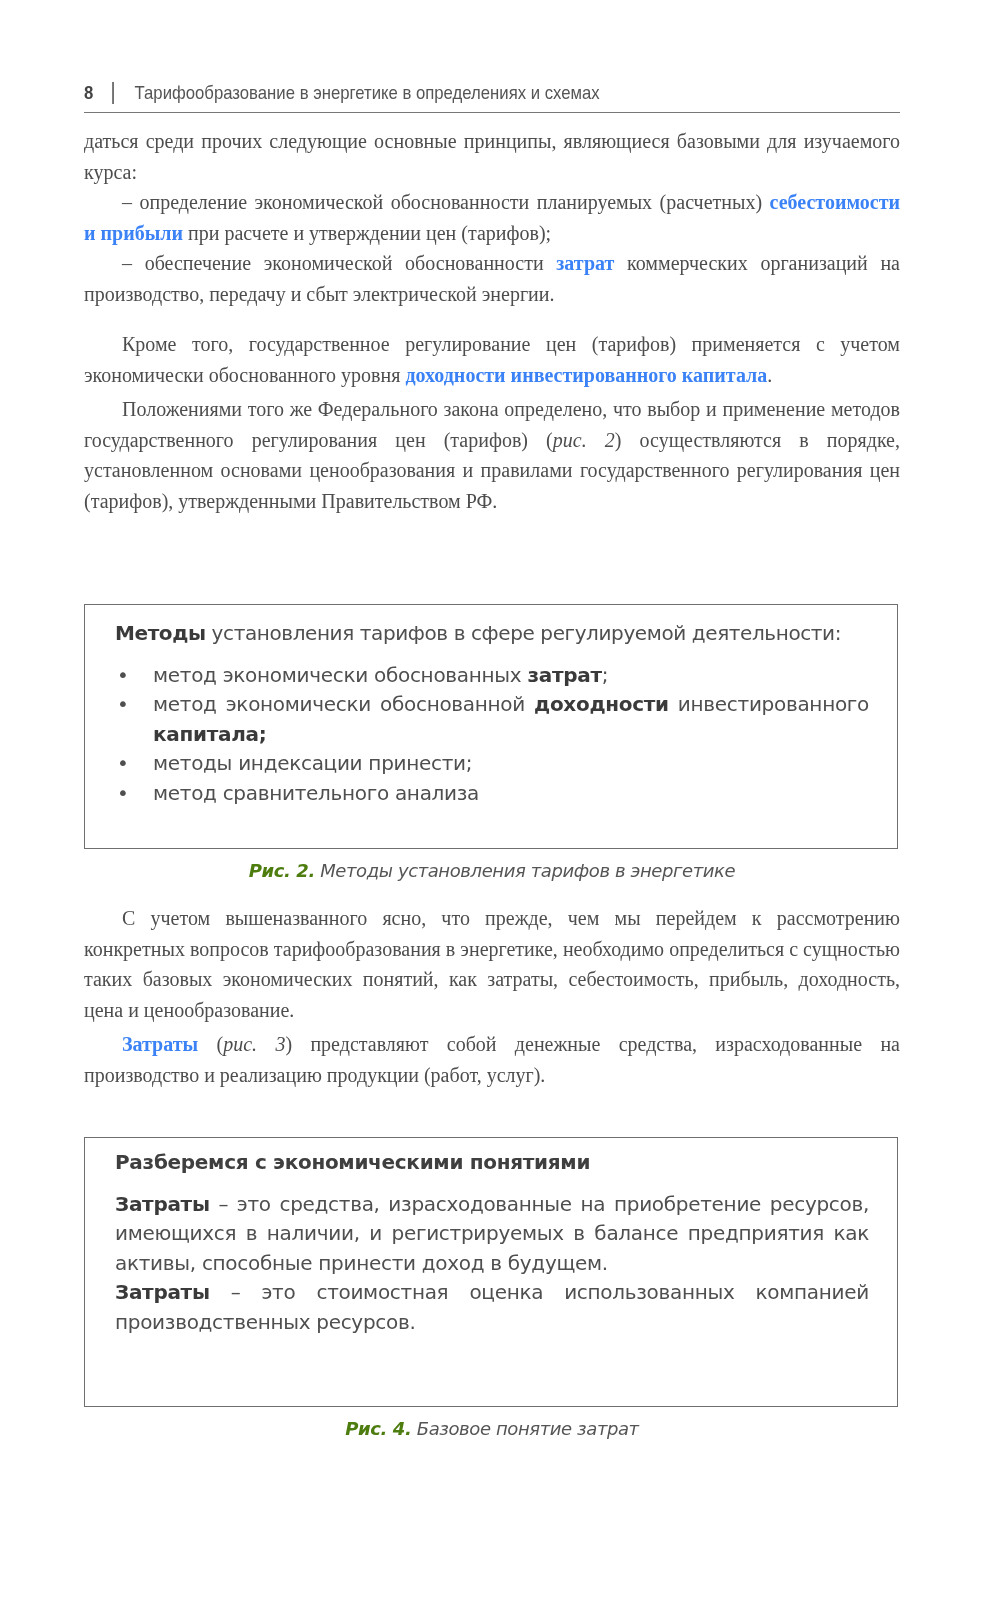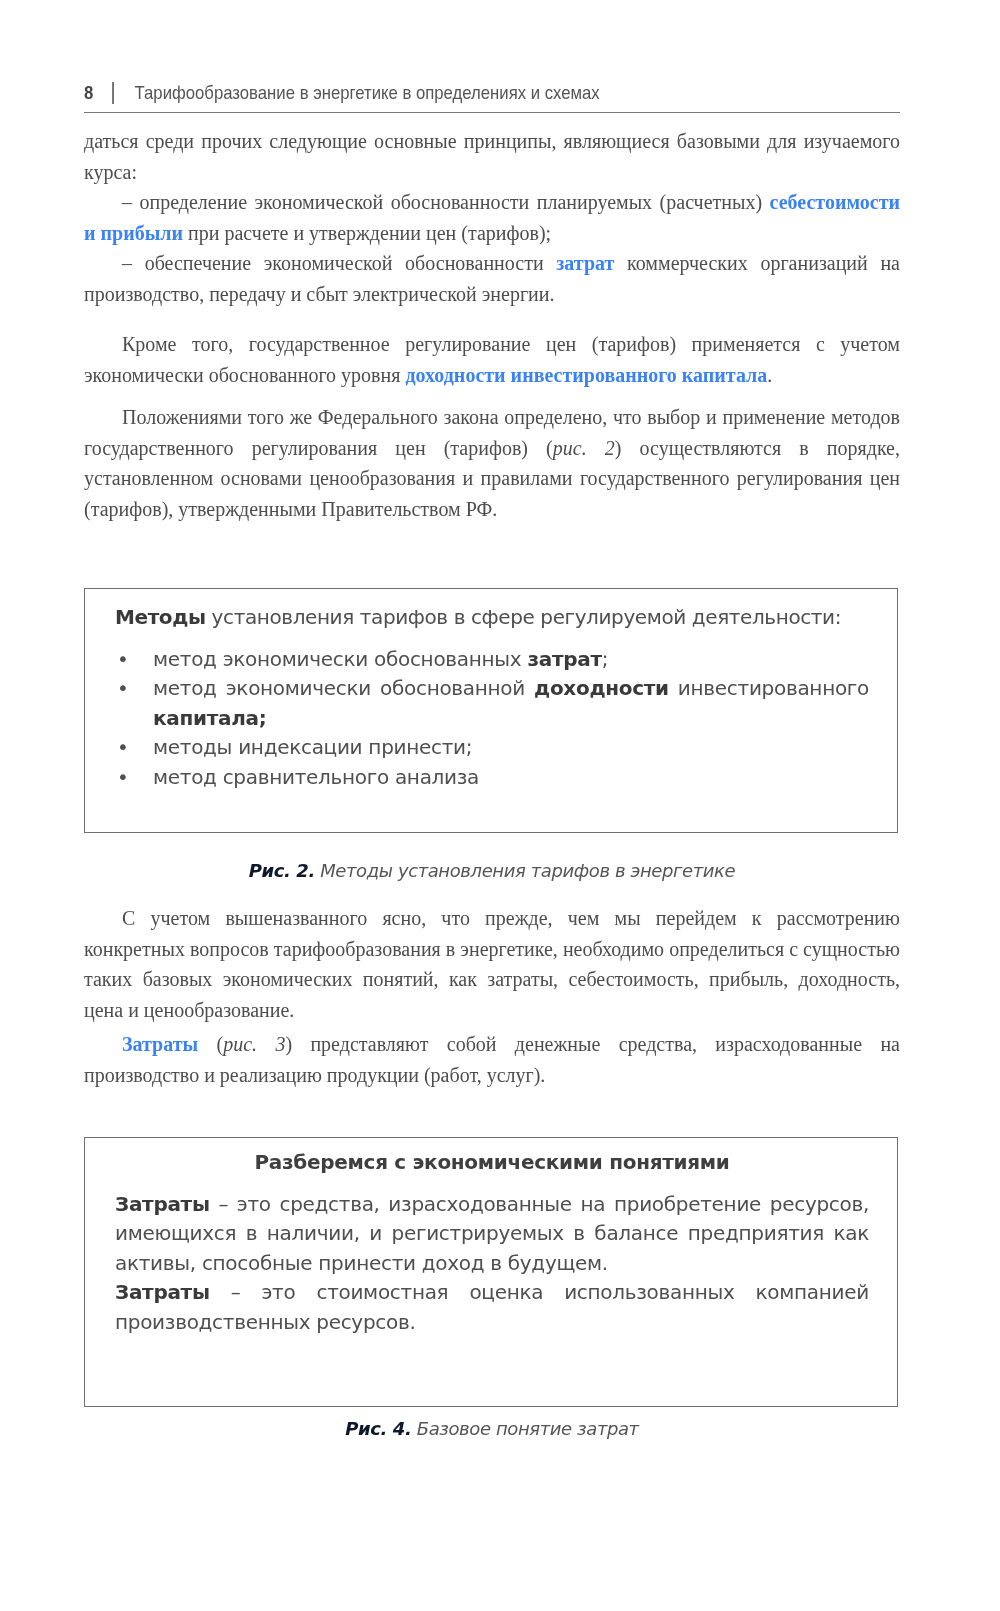--- a/index.html
+++ b/index.html
@@ -74,21 +74,21 @@
       position: absolute;
       left: 0;
       width: 814px;
       border: 1.5px solid #6f6f6f;
       font-family: "DejaVu Sans", sans-serif;
       color: #4f4f4f;
       box-sizing: border-box;
     }
     .box b { color: #3a3a3a; }
     .box1 {
-      top: 588px;
+      top: 604px;
       height: 245px;
       padding: 14px 28px 0 30px;
       font-size: 20px;
       line-height: 29.5px;
     }
     .box1 .lead {
       text-align: justify;
       margin-bottom: 12px;
       letter-spacing: -0.4px;
     }
@@ -112,30 +112,29 @@
       position: absolute;
       left: 0;
       width: 816px;
       text-align: center;
       font-family: "DejaVu Sans", sans-serif;
       font-style: italic;
       font-size: 18px;
       color: #555;
       letter-spacing: -0.4px;
     }
-    .caption b { font-style: italic; color: #0f172a; }
+    .caption b { font-style: italic; color: #4d7c0f; }
     .box2 {
       top: 1137px;
       height: 270px;
       padding: 10px 28px 0 30px;
       font-size: 20px;
       line-height: 29.5px;
     }
     .box2 .box-title {
-      text-align: center;
       font-weight: bold;
       font-size: 20px;
       color: #3f3f3f;
       margin-bottom: 12px;
       letter-spacing: -0.3px;
     }
     .box2 .def {
       text-align: justify;
       letter-spacing: -0.3px;
     }
@@ -150,21 +149,21 @@
     <span class="sep"></span>
     <span>Тарифообразование в энергетике в определениях и схемах</span>
   </div>
   <div class="head-rule"></div>
 
   <div class="body-text" style="top:126px;">
     <p class="noindent">даться среди прочих следующие основные принципы, являющиеся базовыми для изучаемого курса:</p>
     <p><span>– определение экономической обоснованности планируемых (расчетных) </span><b>себестоимости и прибыли</b><span> при расчете и утверждении цен (тарифов);</span></p>
     <p><span>– обеспечение экономической обоснованности </span><b>затрат</b><span> коммерческих организаций на производство, передачу и сбыт электрической энергии.</span></p>
     <p style="margin-top:20px;"><span>Кроме того, государственное регулирование цен (тарифов) применяется с учетом экономически обоснованного уровня </span><b>доходности инвестированного капитала</b><span>.</span></p>
-    <p style="margin-top:12px;"><span>Положениями того же Федерального закона определено, что выбор и применение методов государственного регулирования цен (тарифов) (</span><i>рис. 2</i><span>) осуществляются в порядке, установленном основами ценообразования и правилами государственного регулирования цен (тарифов), утвержденными Правительством РФ.</span></p>
+    <p style="margin-top:4px;"><span>Положениями того же Федерального закона определено, что выбор и применение методов государственного регулирования цен (тарифов) (</span><i>рис. 2</i><span>) осуществляются в порядке, установленном основами ценообразования и правилами государственного регулирования цен (тарифов), утвержденными Правительством РФ.</span></p>
   </div>
 
   <div class="box box1">
     <div class="lead"><b>Методы</b><span> установления тарифов в сфере регулируемой деятельности:</span></div>
     <ul>
       <li><span class="bullet">•</span><span>метод экономически обоснованных </span><b>затрат</b><span>;</span></li>
       <li><span class="bullet">•</span><span>метод экономически обоснованной </span><b>доходности</b><span> инвестированного </span><b>капитала;</b></li>
       <li><span class="bullet">•</span><span>методы индексации принести;</span></li>
       <li><span class="bullet">•</span><span>метод сравнительного анализа</span></li>
     </ul>

